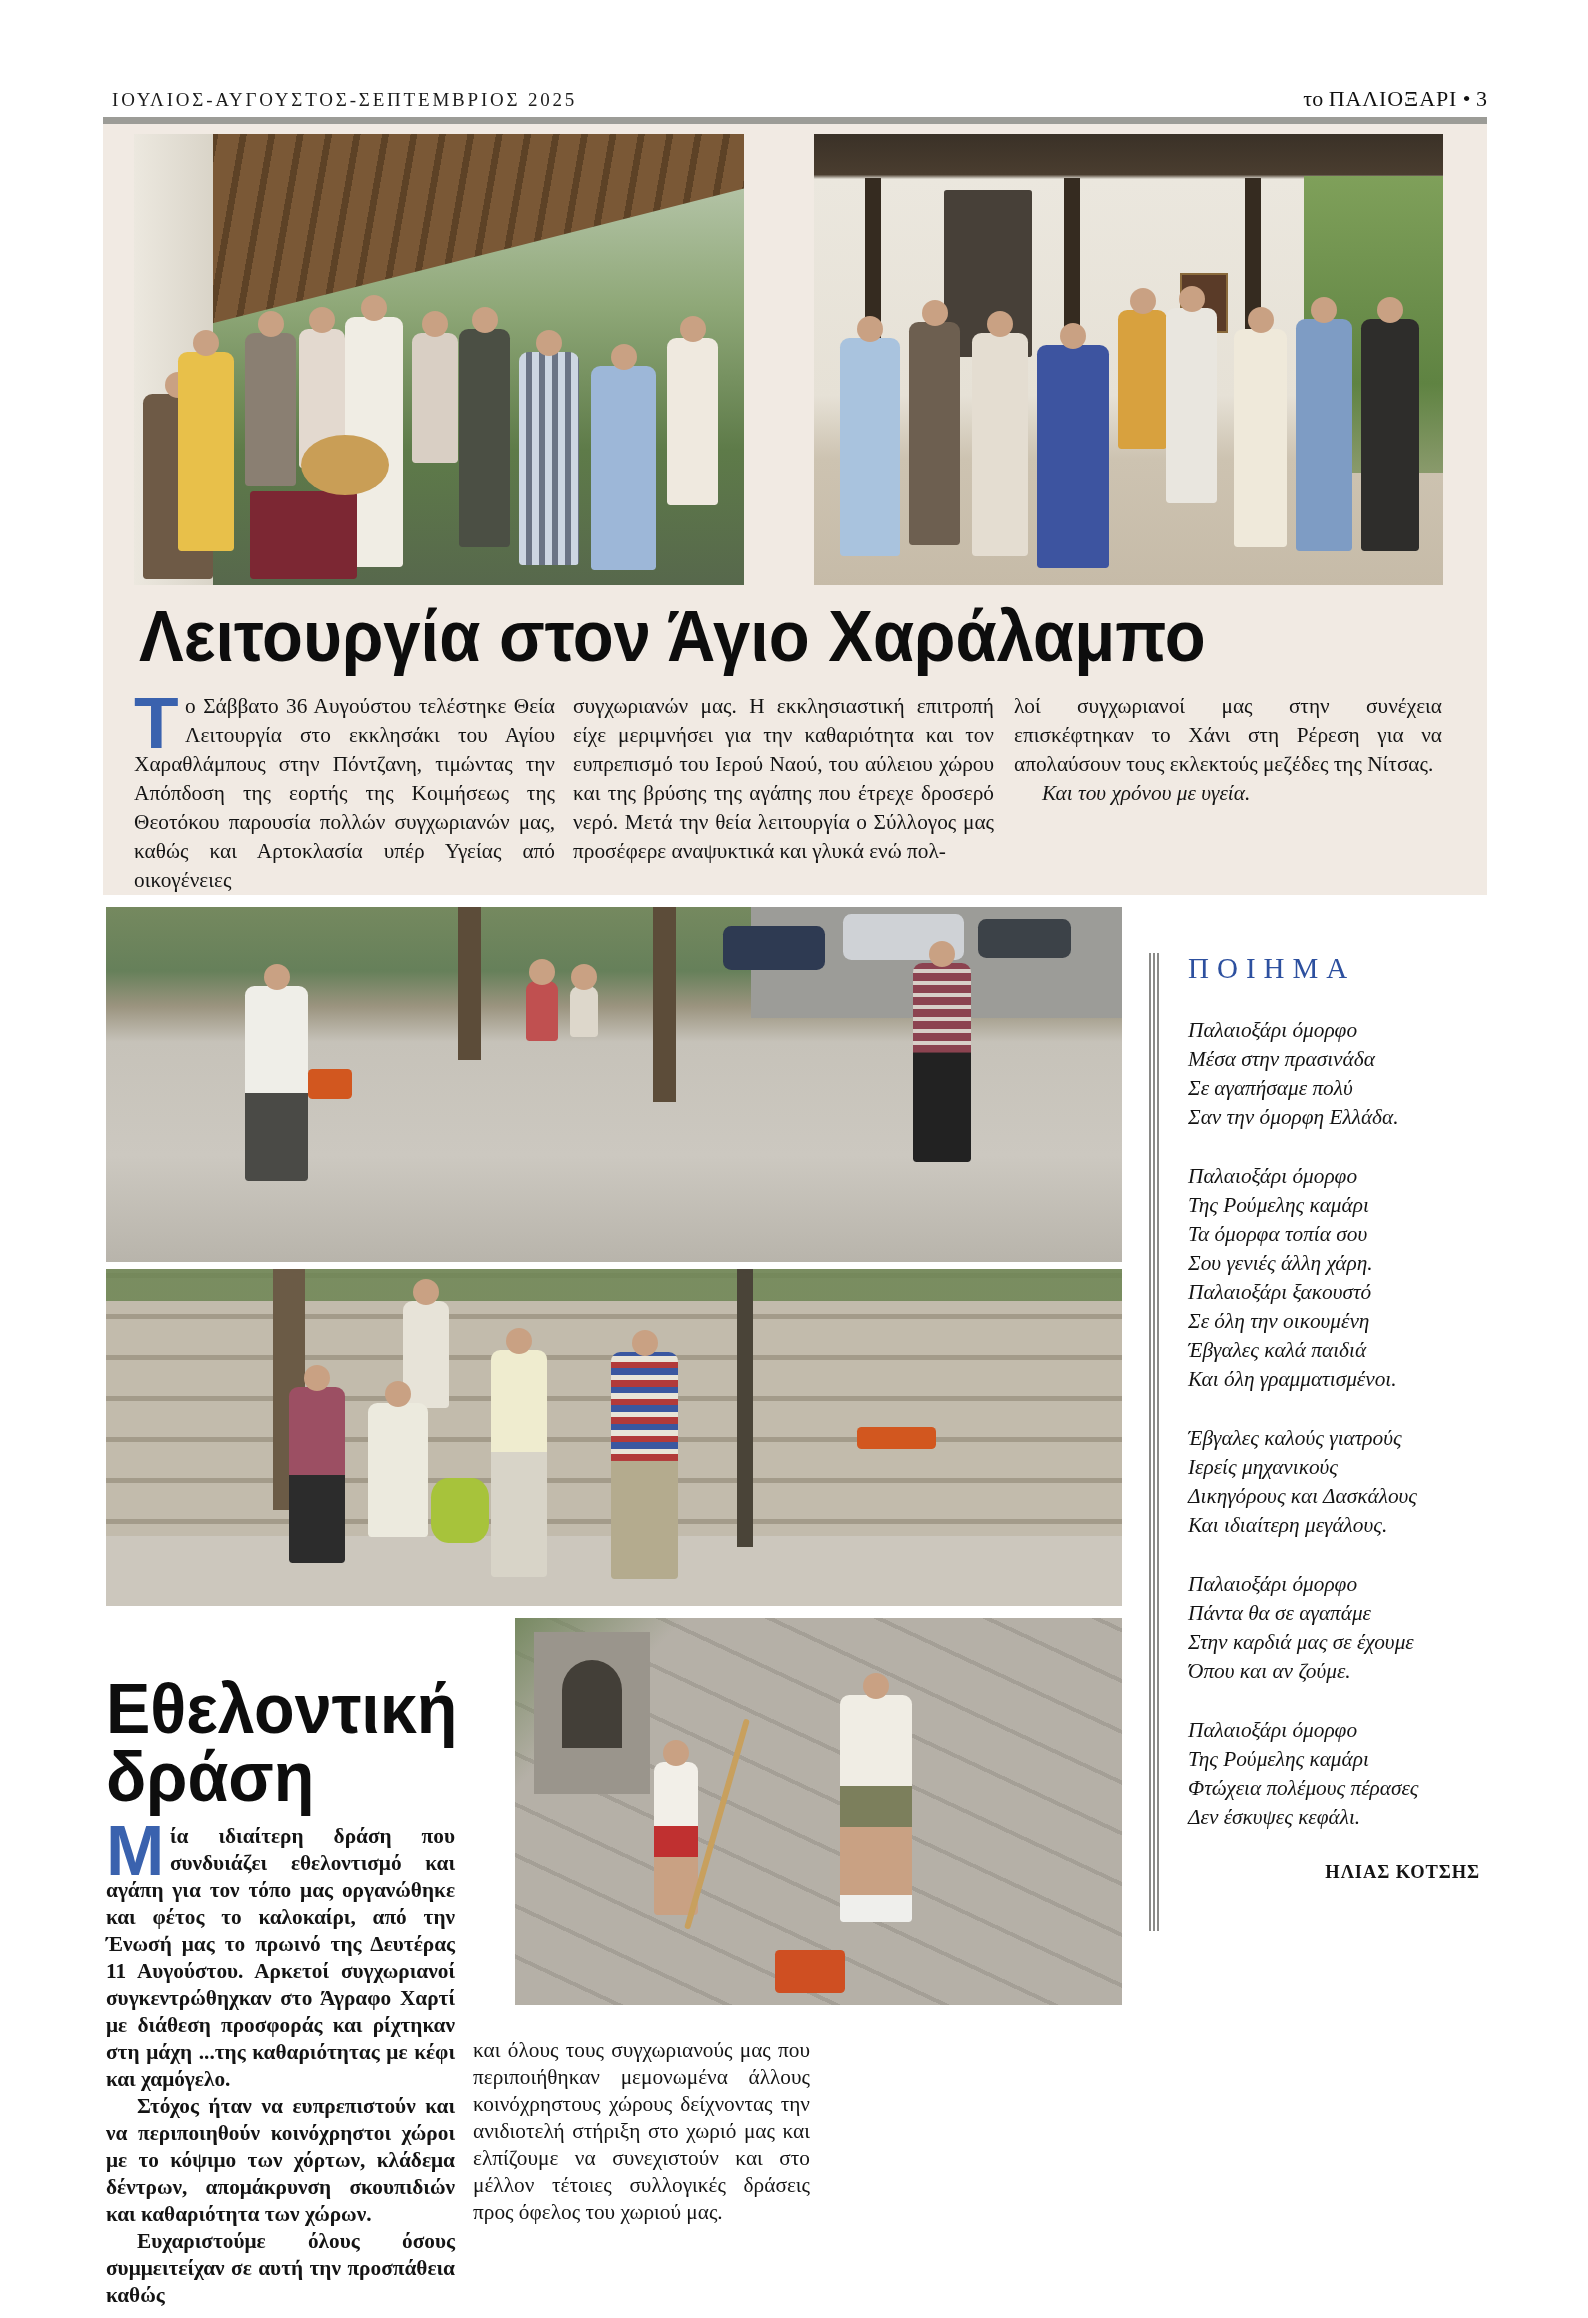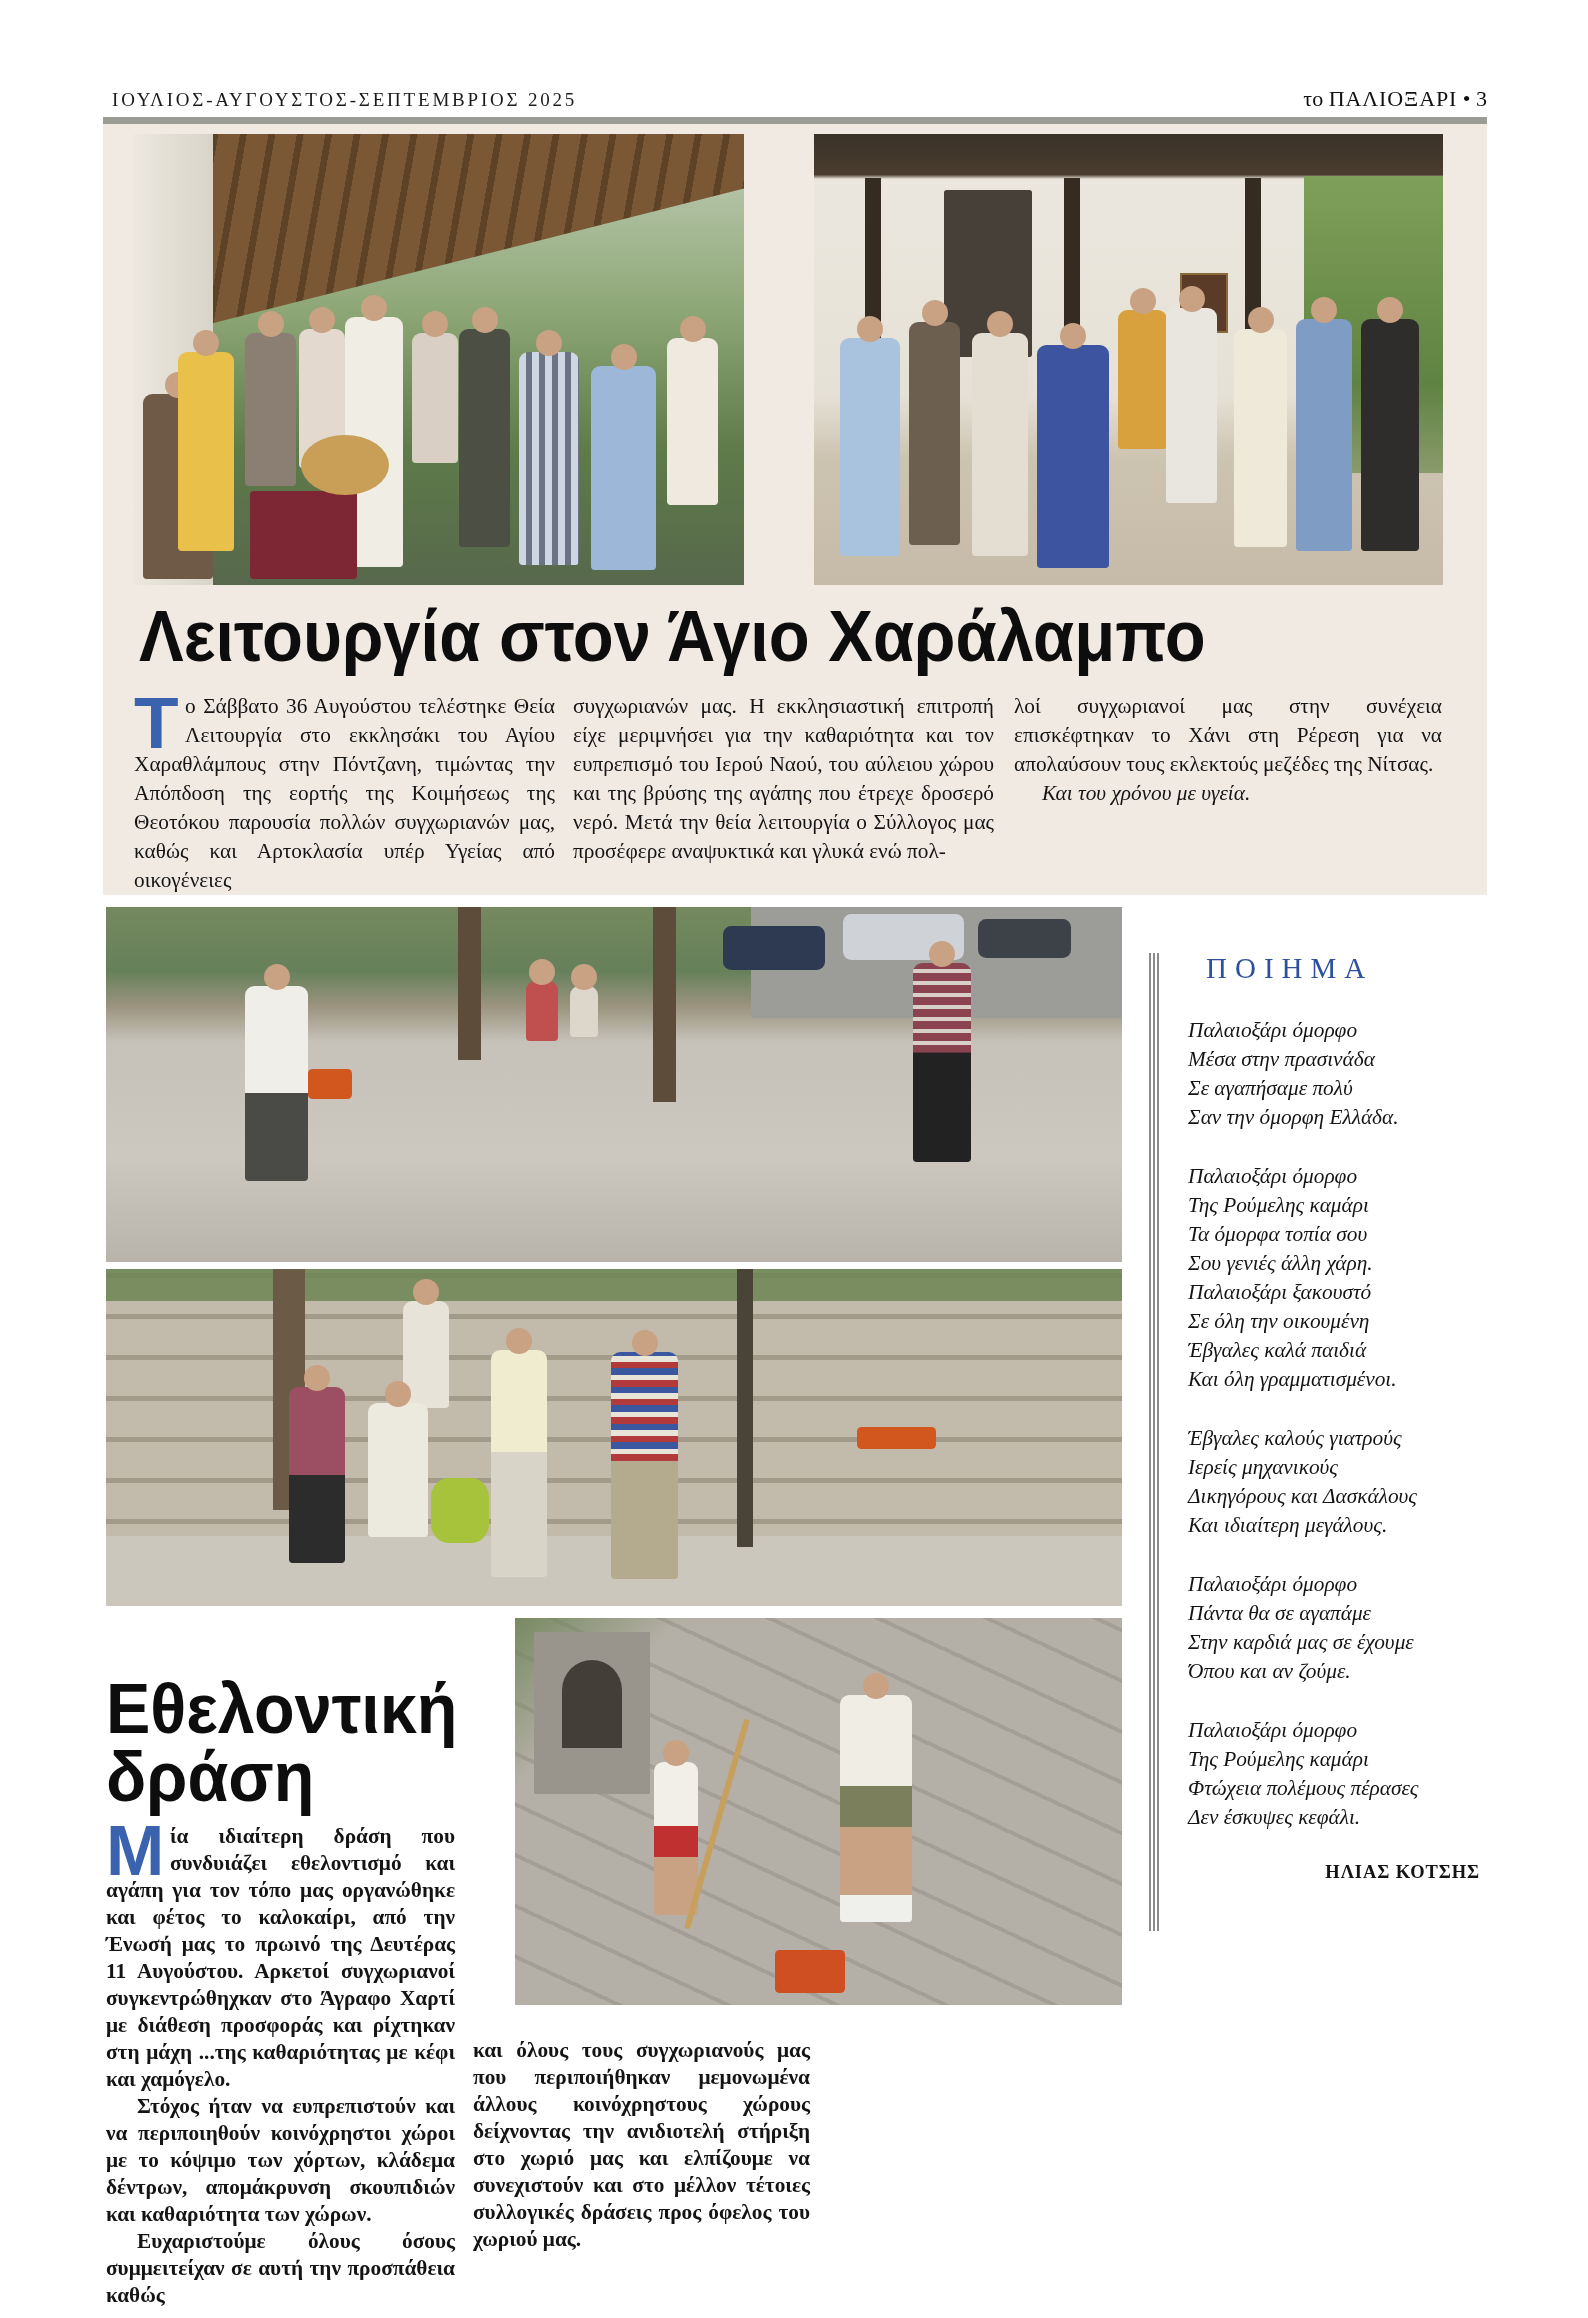--- a/index.html
+++ b/index.html
@@ -79,35 +79,35 @@
   .a1c2{left:573px;width:421px;}
   .a1c3{left:1014px;width:428px;}
   .dropcap{float:left;font-family:"Liberation Sans",sans-serif;font-weight:700;color:#3a62ae;
            font-size:73px;line-height:55px;padding:2.8px 6.5px 0 0;}
   .a1c3 .p2{text-indent:28px;font-style:italic;margin-top:0;}
 
   
   .poem-rule{position:absolute;left:1149px;top:953px;width:10.2px;height:978px;
              background:linear-gradient(90deg,#8a8a88 0 1.9px,#ffffff 1.9px 4.2px,#8a8a88 4.2px 6px,#ffffff 6px 8.3px,#8a8a88 8.3px 10.2px);}
   .poem{position:absolute;left:1188px;top:952px;width:292px;}
-  .poem-title{font-size:29px;letter-spacing:8px;color:#2d509f;margin:0 0 31px 18px;}
+  .poem-title{font-size:29px;letter-spacing:8px;color:#2d509f;margin:0 0 31px 0;}
   .stanza{margin:0 0 30px 0;}
   .poem-line{font-style:italic;font-size:21.3px;line-height:29px;}
   .poem-author{text-align:right;font-weight:700;font-size:18.5px;letter-spacing:0.9px;margin-top:1.9px;}
 
   
   .a2head{position:absolute;left:106px;top:1675px;font-family:"Liberation Sans",sans-serif;
           font-weight:700;font-size:70px;line-height:68px;color:#0d0d0d;
           transform:scaleX(.95);transform-origin:left;}
   .a2col1{position:absolute;left:106px;top:1823px;width:349px;font-size:21.3px;line-height:27px;text-align:justify;font-weight:600;}
   .a2col1 p{margin:0;}
   .a2col1 p.ind{text-indent:31px;}
   .dropcapM{float:left;font-family:"Liberation Sans",sans-serif;font-weight:700;color:#3a62ae;
             font-size:70px;line-height:52px;padding:1.9px 5.6px 0 0;}
-  .a2col2{position:absolute;left:473px;top:2037px;width:337px;font-size:21.3px;line-height:27px;text-align:justify;font-weight:700;}
+  .a2col2{position:absolute;left:473px;top:2037px;width:337px;font-size:21.3px;line-height:27px;text-align:justify;font-weight:400;}
 
   
   .ad{position:absolute;left:895px;top:2027px;width:595px;height:217px;background:#ffffff;
       border:3.2px solid #a8a8a8;border-radius:18.5px;box-shadow:3.7px 5.6px 0 0 #c2c2c2;
       display:flex;flex-direction:column;align-items:center;justify-content:center;
       font-family:"Liberation Sans",sans-serif;}
   .ad-brand{font-weight:700;font-size:91px;line-height:79px;color:#ed1c24;letter-spacing:-0.9px;
             transform:scale(.84,1.05);}
   .ad-sub{font-weight:700;font-size:24px;letter-spacing:6px;color:#101010;margin-top:6.5px;white-space:nowrap;transform:scaleX(.92);}
   .ad-person{font-weight:700;font-size:43px;color:#101010;margin-top:12px;transform:scaleX(.88);white-space:nowrap;}

